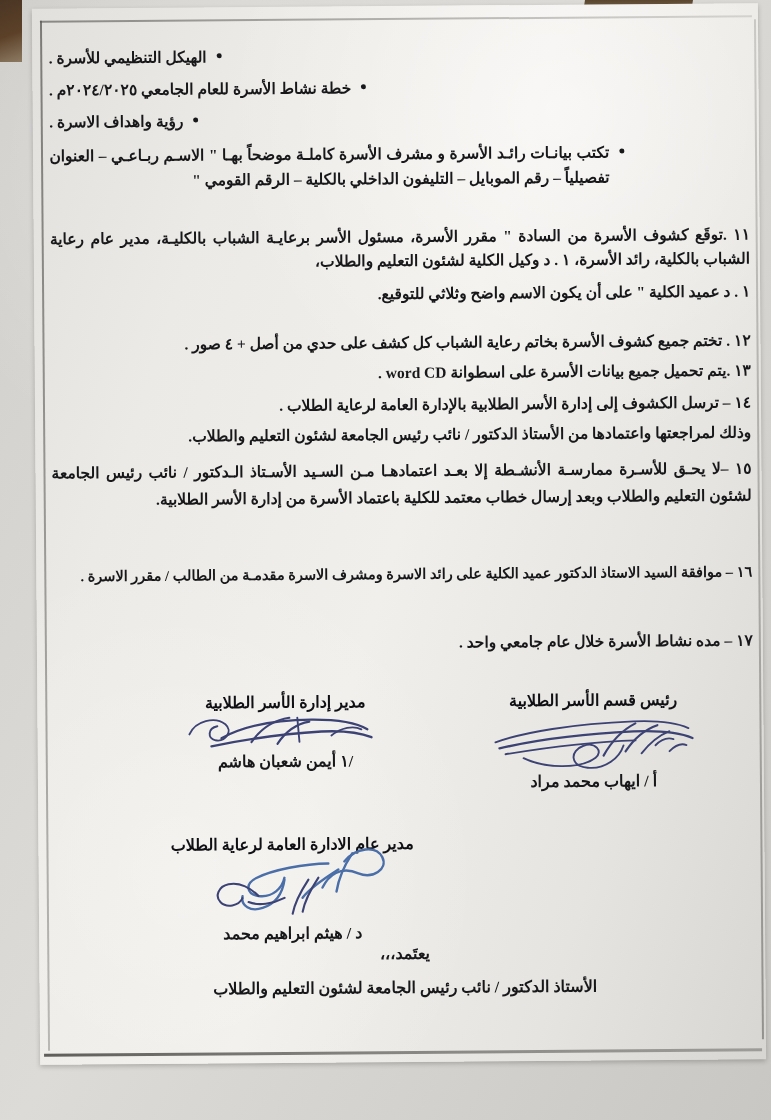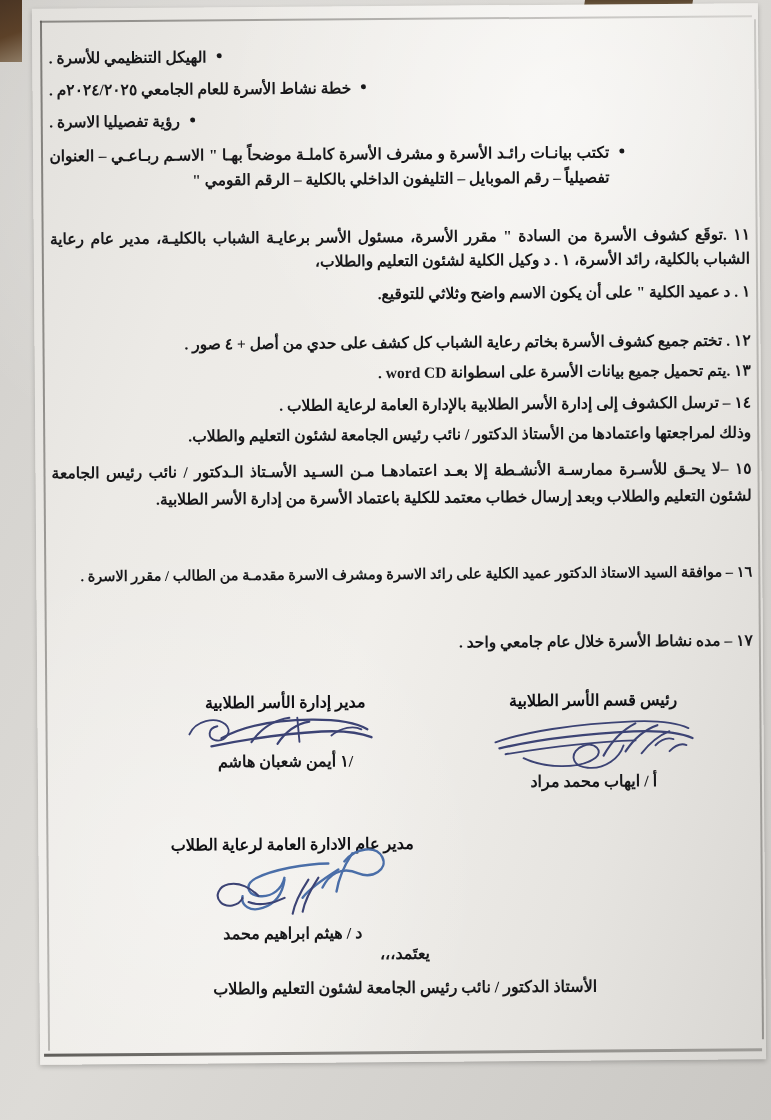--- a/index.html
+++ b/index.html
@@ -191,21 +191,21 @@
       <li class="bullet-row">
         <span class="bullet-dot"></span>
         <span class="bullet-text">الهيكل التنظيمي للأسرة .</span>
       </li>
       <li class="bullet-row">
         <span class="bullet-dot"></span>
         <span class="bullet-text">خطة نشاط الأسرة للعام الجامعي ٢٠٢٤/٢٠٢٥م .</span>
       </li>
       <li class="bullet-row">
         <span class="bullet-dot"></span>
-        <span class="bullet-text">رؤية تفصيليا الاسرة .</span>
+        <span class="bullet-text">رؤية واهداف الاسرة .</span>
       </li>
       <li class="bullet-row">
         <span class="bullet-dot"></span>
         <span class="bullet-text bullet-wide" style="text-align:justify;text-align-last:right;line-height:1.6;">تكتب بيانـات رائـد الأسرة و مشرف الأسرة كاملـة موضحاً بهـا " الاسـم ربـاعـي – العنوان تفصيلياً – رقم الموبايل – التليفون الداخلي بالكلية – الرقم القومي "</span>
       </li>
     </ul>
 
     <div class="para just" style="top:219px; width:700px;">١١ .توقَع كشوف الأسرة من السادة " مقرر الأسرة، مسئول الأسر برعايـة الشباب بالكليـة، مدير عام رعاية الشباب بالكلية، رائد الأسرة، ١ . د وكيل الكلية لشئون التعليم والطلاب،</div>
 
     <div class="para c" style="top:276px; width:700px;">١ . د عميد الكلية " على أن يكون الاسم واضح وثلاثي للتوقيع.</div>

